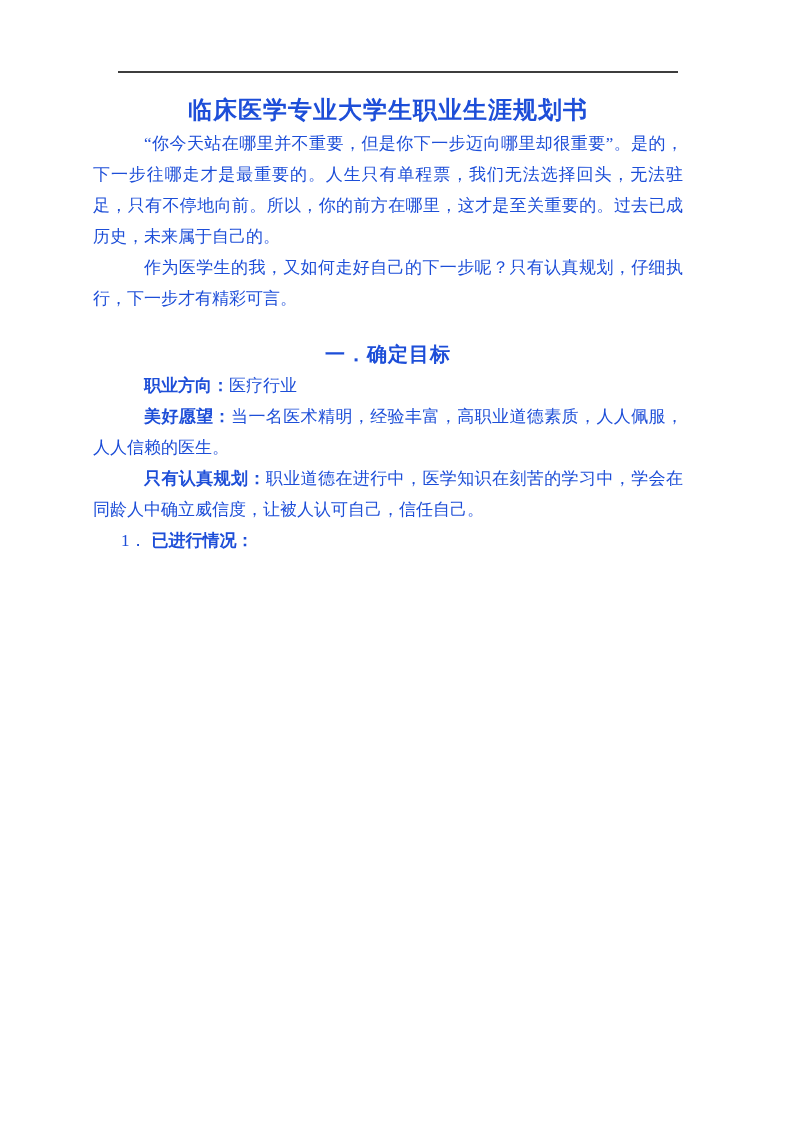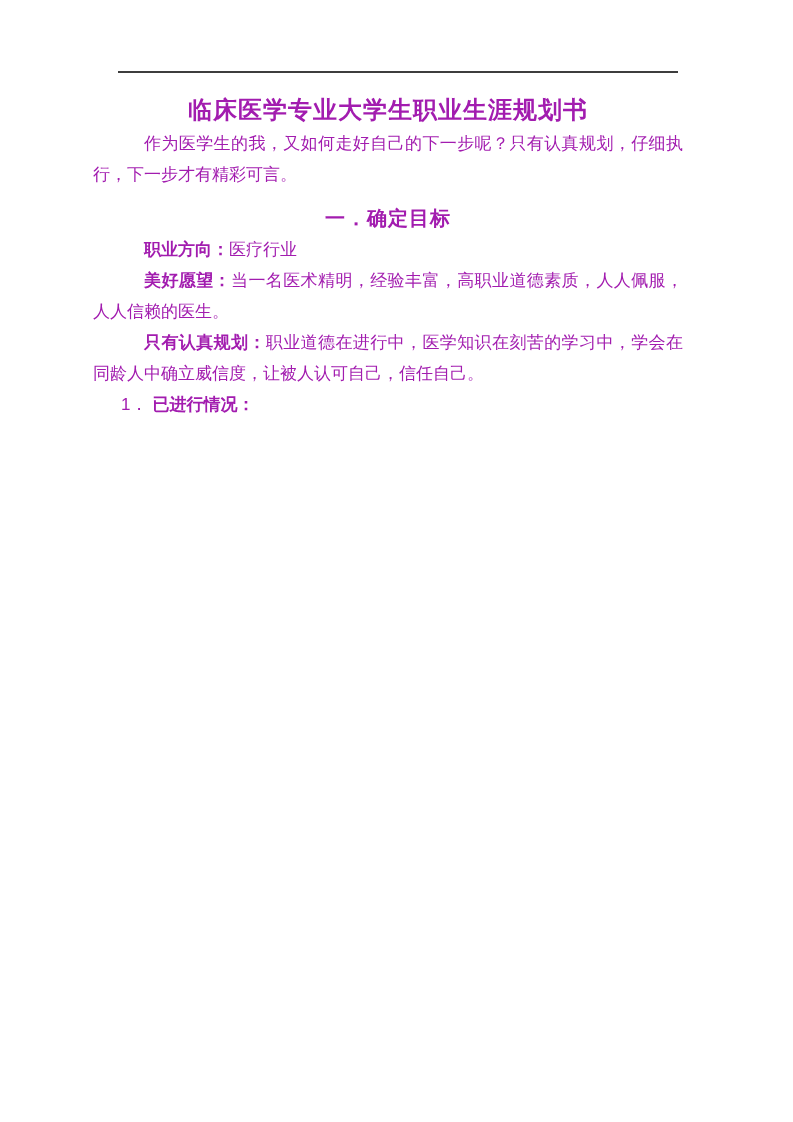--- a/index.html
+++ b/index.html
@@ -5,22 +5,22 @@
   html, body {
     margin: 0;
     padding: 0;
     background: #ffffff;
   }
   .page {
     position: relative;
     width: 793px;
     height: 1122px;
     background: #ffffff;
-    color: #a21caf;
-    font-family: Liberation Sans, sans-serif;
+    color: #1d4ed8;
+    font-family: Liberation Serif, serif;
     overflow: hidden;
   }
   .header-rule {
     position: absolute;
     top: 71px;
     left: 118px;
     width: 560px;
     height: 2px;
     background: #3d3d3d;
   }
@@ -50,21 +50,21 @@
     font-size: 20px;
     line-height: 32px;
     font-weight: bold;
     text-align: center;
     letter-spacing: 1px;
   }
   .label { font-weight: bold; }
   .p1 { margin-top: 30px; }
   .p2 { margin-top: 24px; }
   .p3 { margin-top: 22px; }
-  .h2a { margin-top: 12px; }
+  .h2a { margin-top: 24px; }
   .wish { margin-top: 27px; }
   .direction { margin-top: 20px; }
   .goal { margin-top: 17px; }
   .progress { margin-top: 22px; }
   .h2b { margin-top: 62px; }
   .sub-item {
     margin: 25px 0 0;
     padding-left: 28px;
     font-size: 18px;
     line-height: 31px;
@@ -77,20 +77,21 @@
 </style>
 </head>
 <body>
 
 <div class="page">
   <div class="header-rule"></div>
   <div class="content">
 
     <h1 class="doc-title">临床医学专业大学生职业生涯规划书</h1>
 
+    <p class="body-p indent p1">“你今天站在哪里并不重要，但是你下一步迈向哪里却很重要”。是的，下一步往哪走才是最重要的。人生只有单程票，我们无法选择回头，无法驻足，只有不停地向前。所以，你的前方在哪里，这才是至关重要的。过去已成历史，未来属于自己的。</p>
 
     <p class="body-p indent p2">作为医学生的我，又如何走好自己的下一步呢？只有认真规划，仔细执行，下一步才有精彩可言。</p>
 
 
     <h2 class="section-heading h2a">一．确定目标</h2>
 
 
     <p class="body-p indent direction"><span class="label">职业方向：</span><span>医疗行业</span></p>
 
     <p class="body-p indent goal"><span class="label">美好愿望：</span><span>当一名医术精明，经验丰富，高职业道德素质，人人佩服，人人信赖的医生。</span></p>

